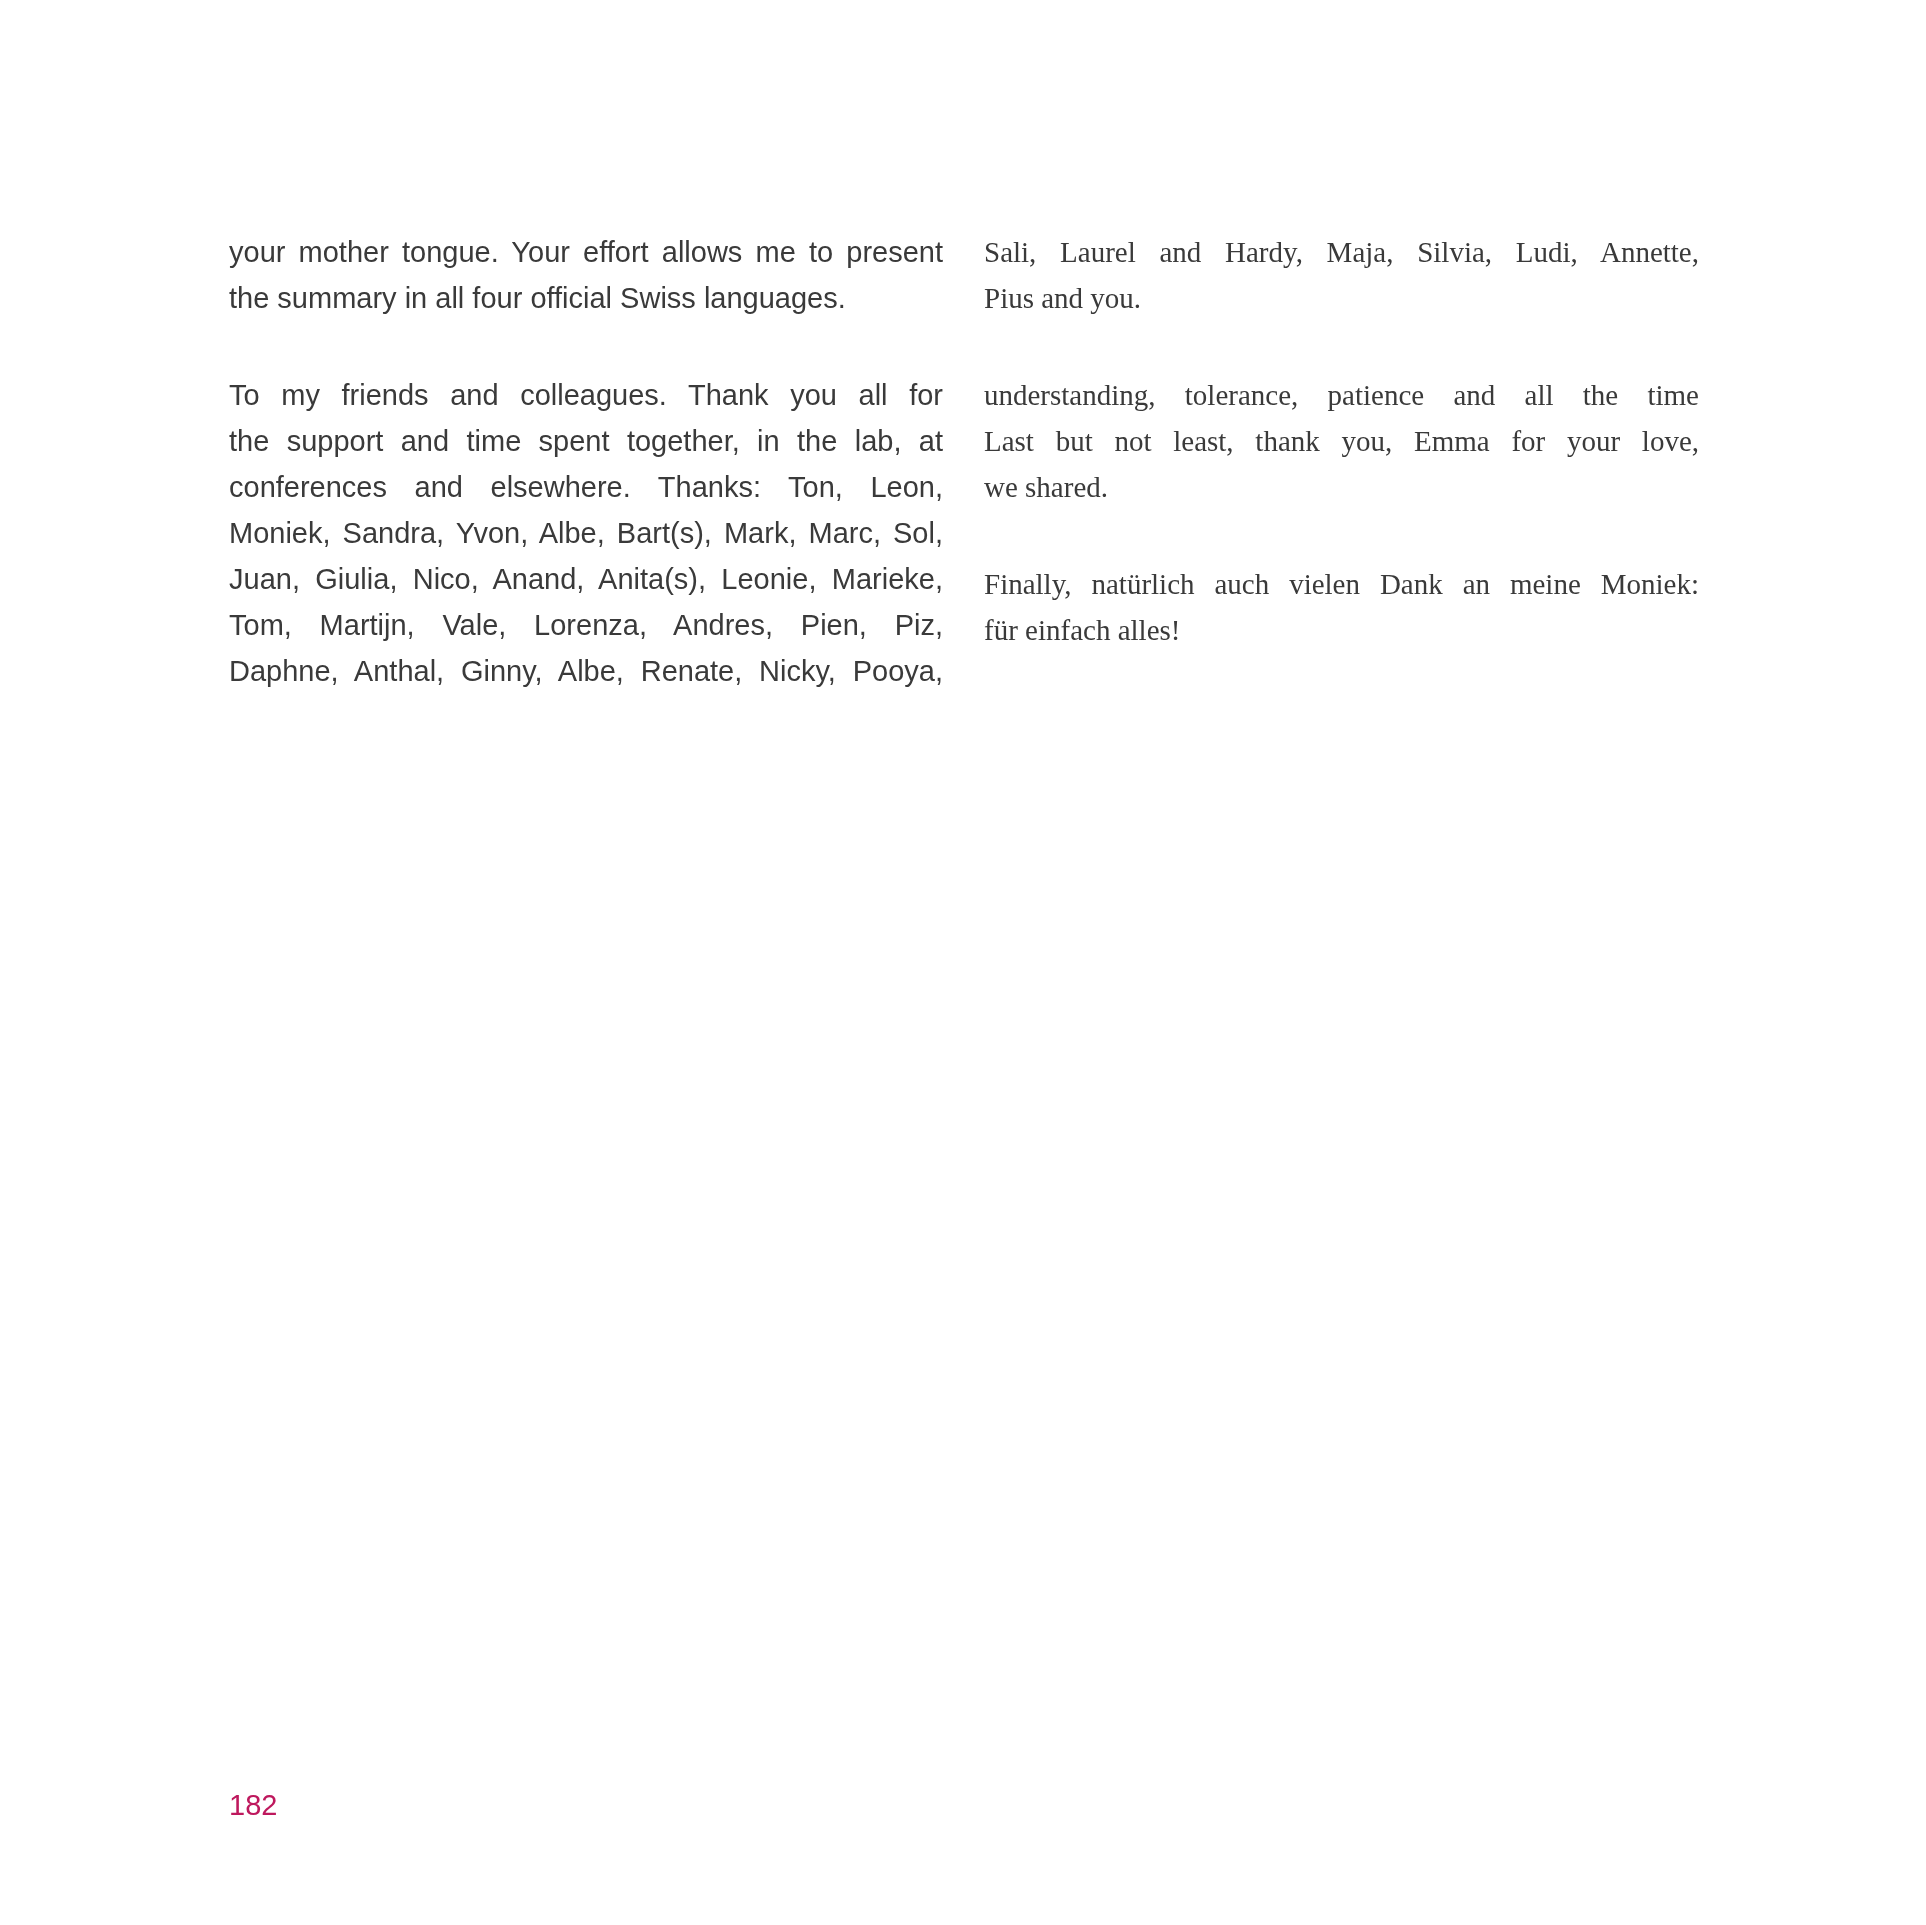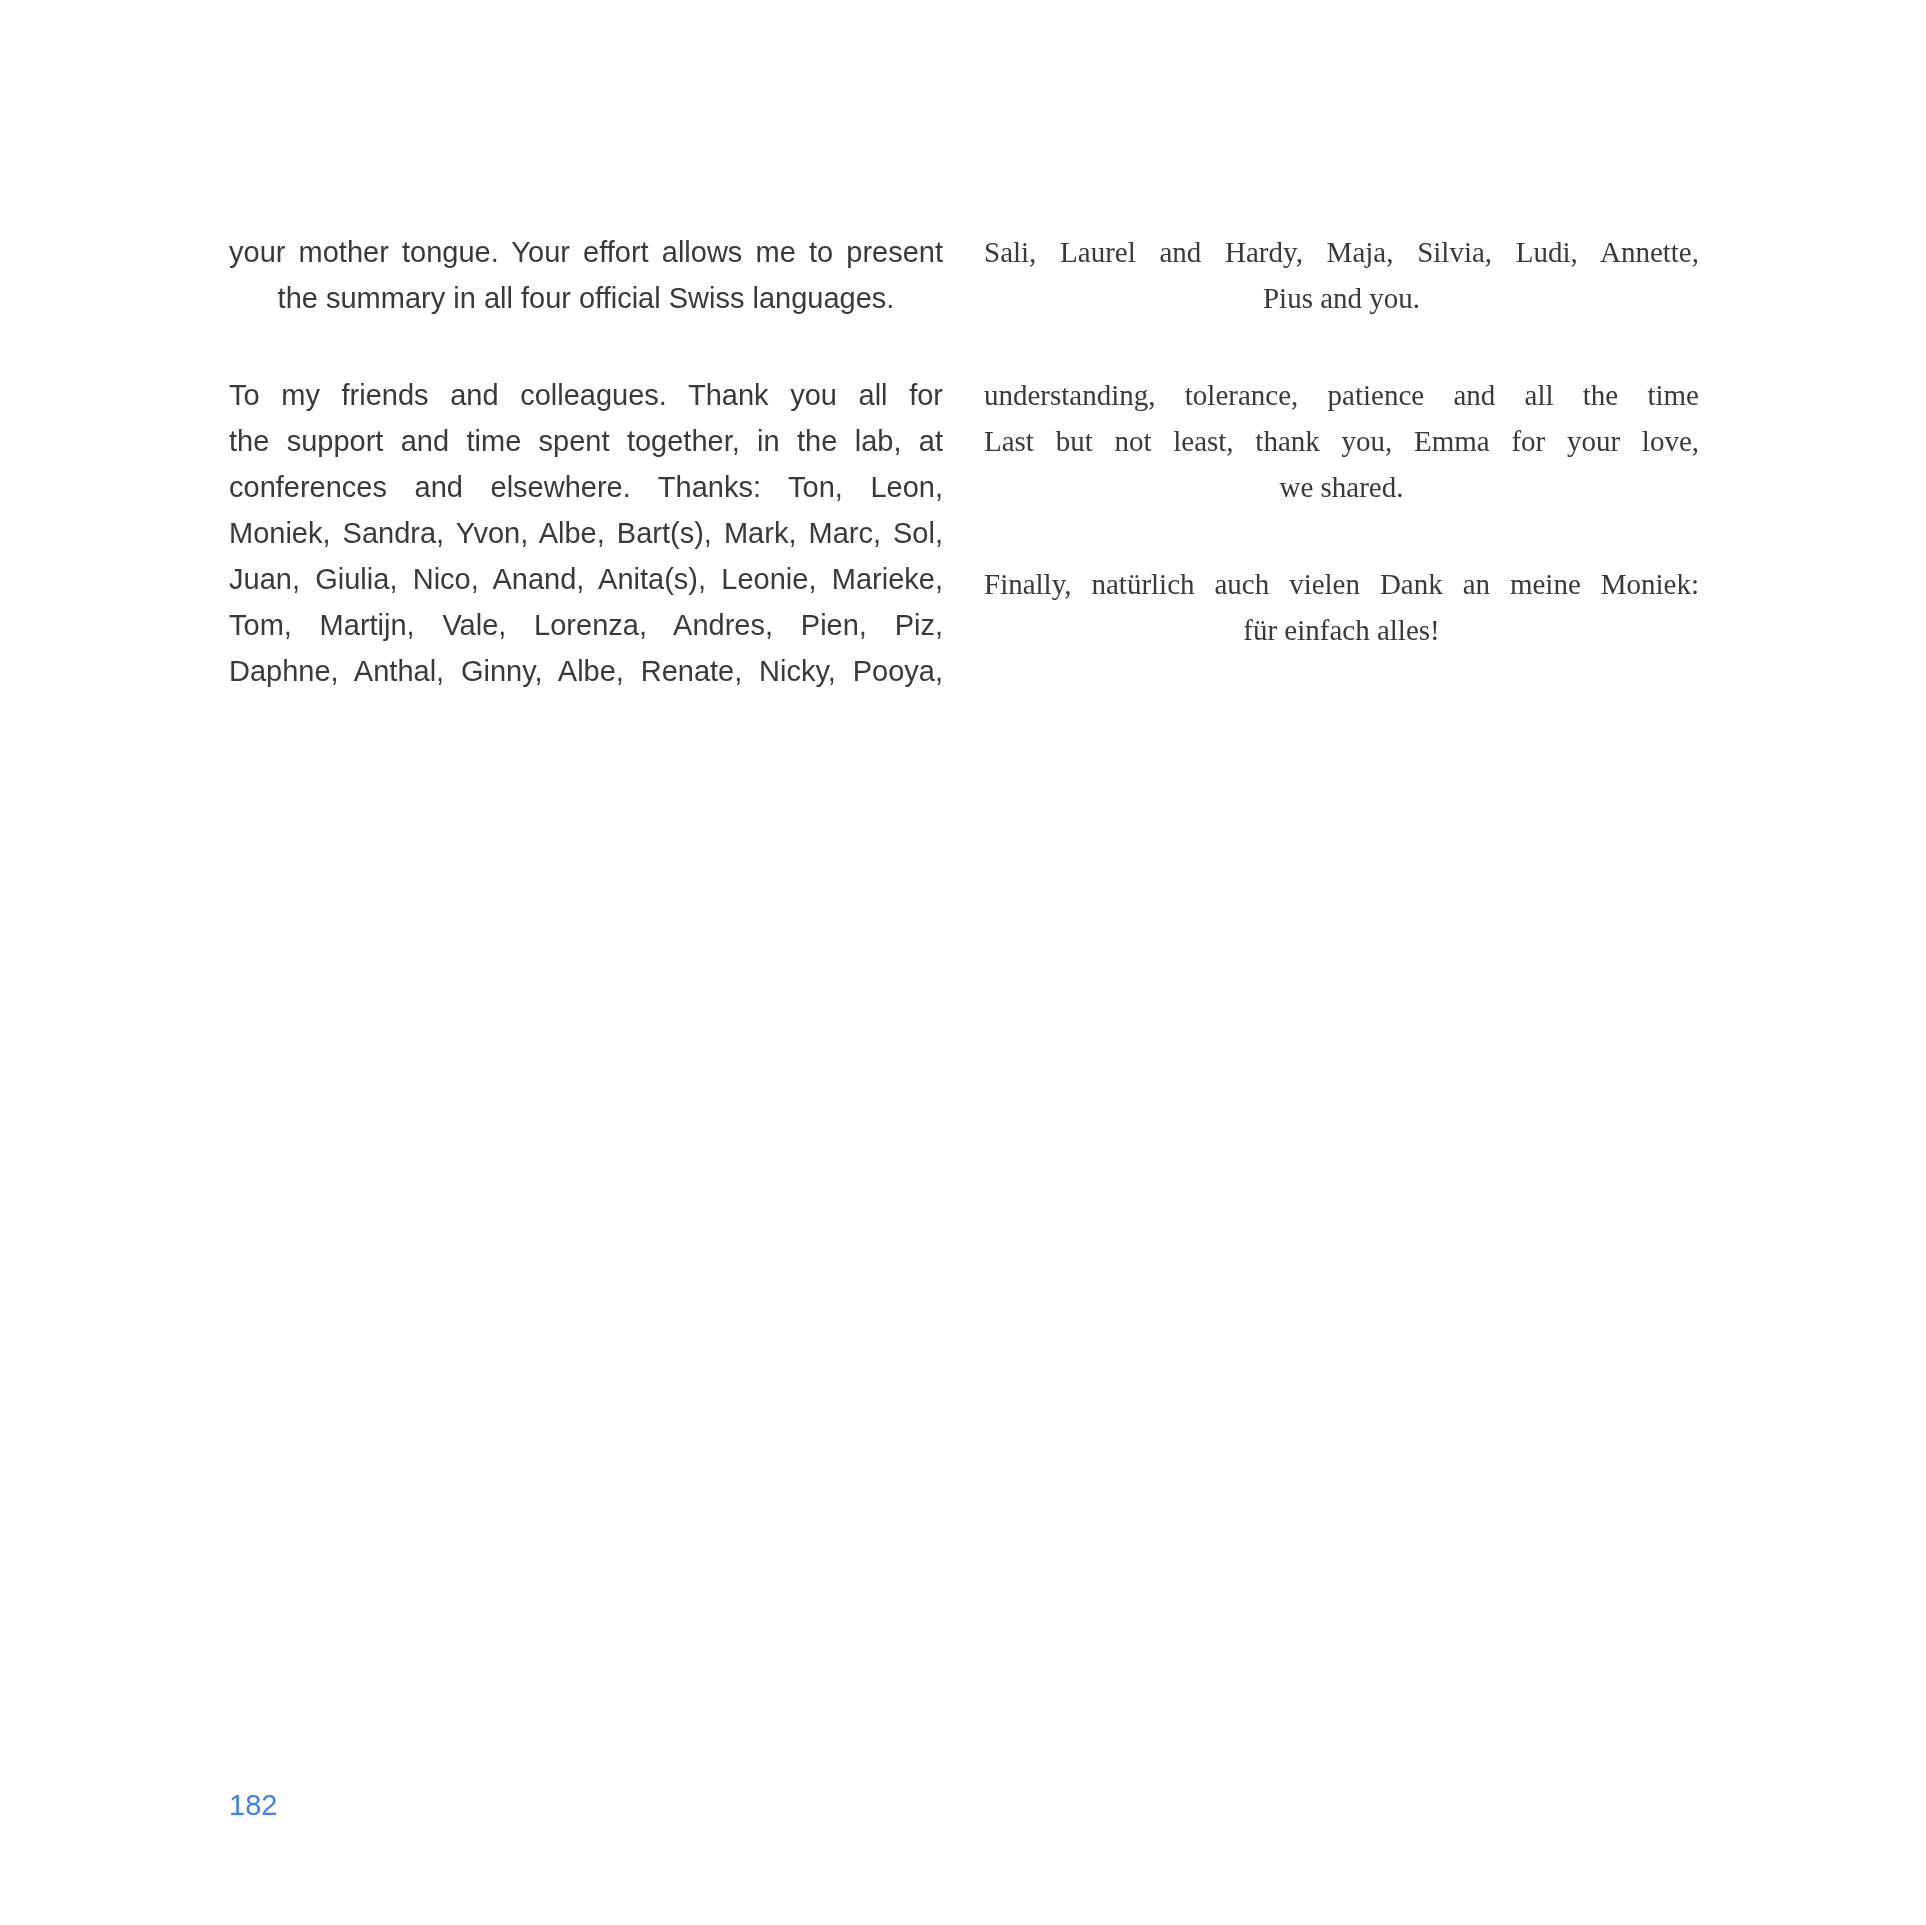--- a/index.html
+++ b/index.html
@@ -27,33 +27,33 @@
   }
   .col-left  { left: 229px; }
   .col-right { left: 984px; width: 715px; font-family: Liberation Serif, serif; }
   .para {
     margin: 0 0 51px 0;
     padding: 0;
   }
   .line {
     display: block;
     white-space: normal;
-    text-align: center;
+    text-align: left;
   }
   .line.j {
     text-align: justify;
     text-align-last: justify;
   }
   .page-number {
     position: absolute;
     left: 229px;
     top: 1782px;
     font-size: 29px;
     line-height: 46px;
-    color: #3b82f6;
+    color: #be185d;
   }
 </style>
 </head>
 <body>
 
 <div class="page">
 
   <div class="col col-left">
 
     <div class="para">

